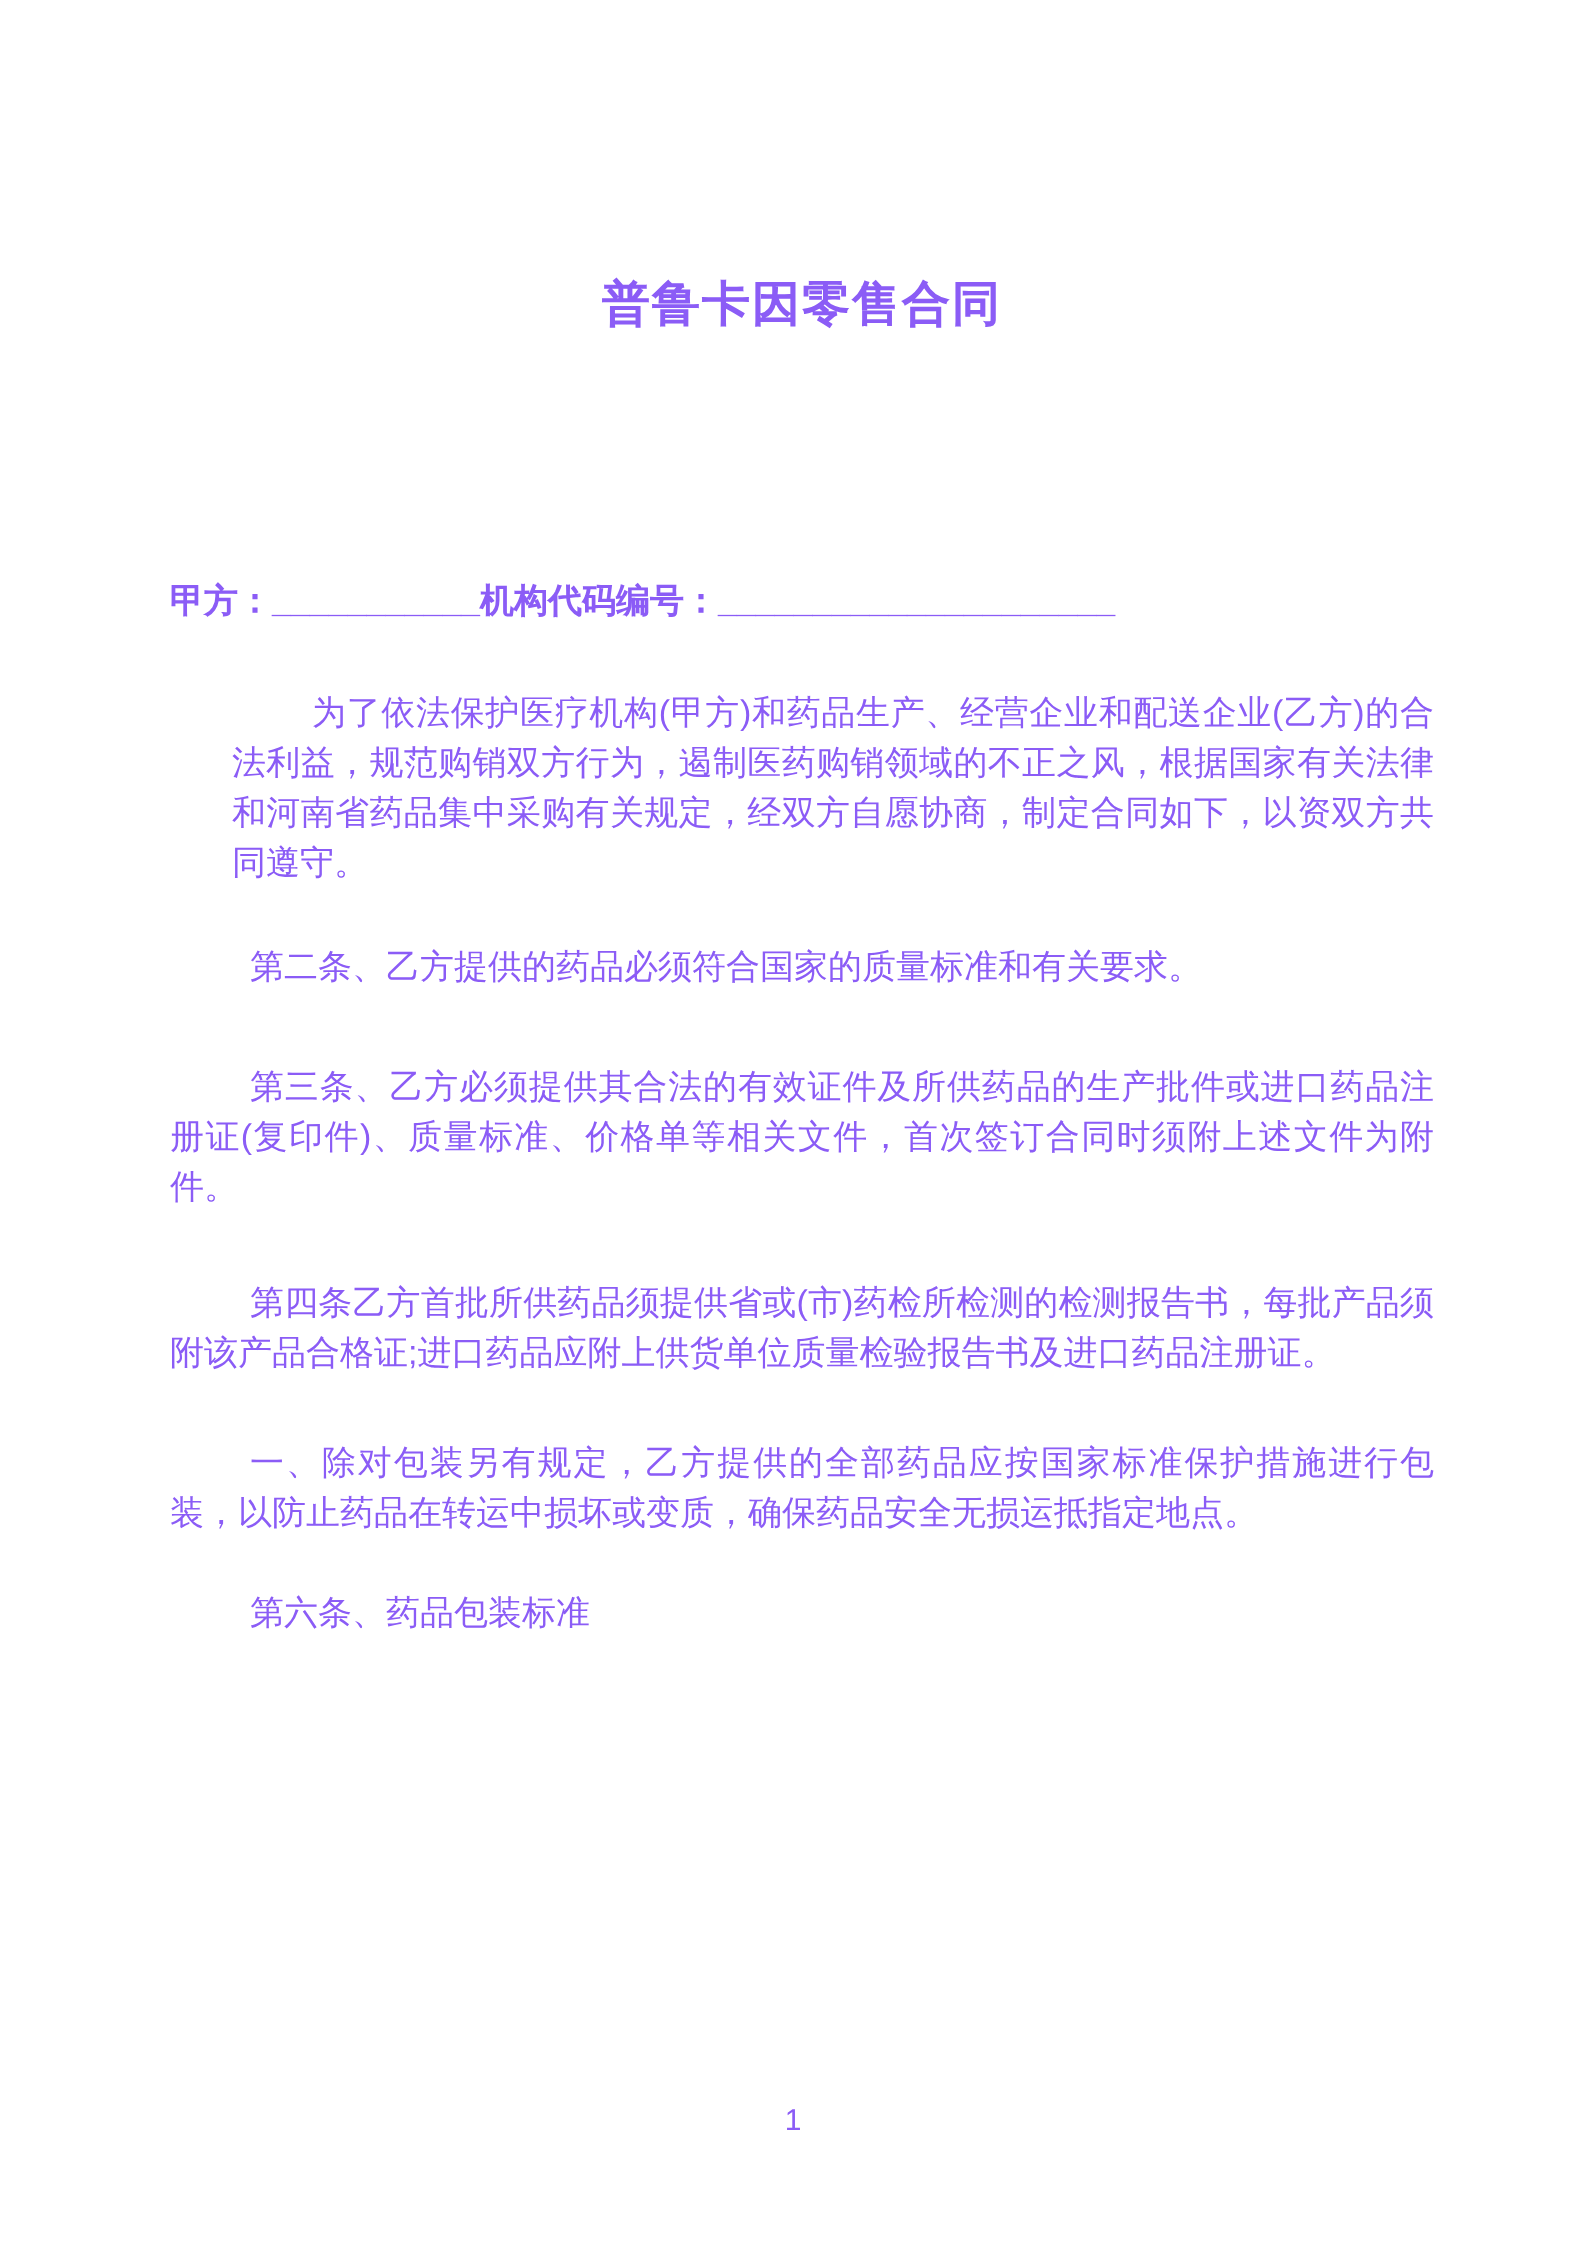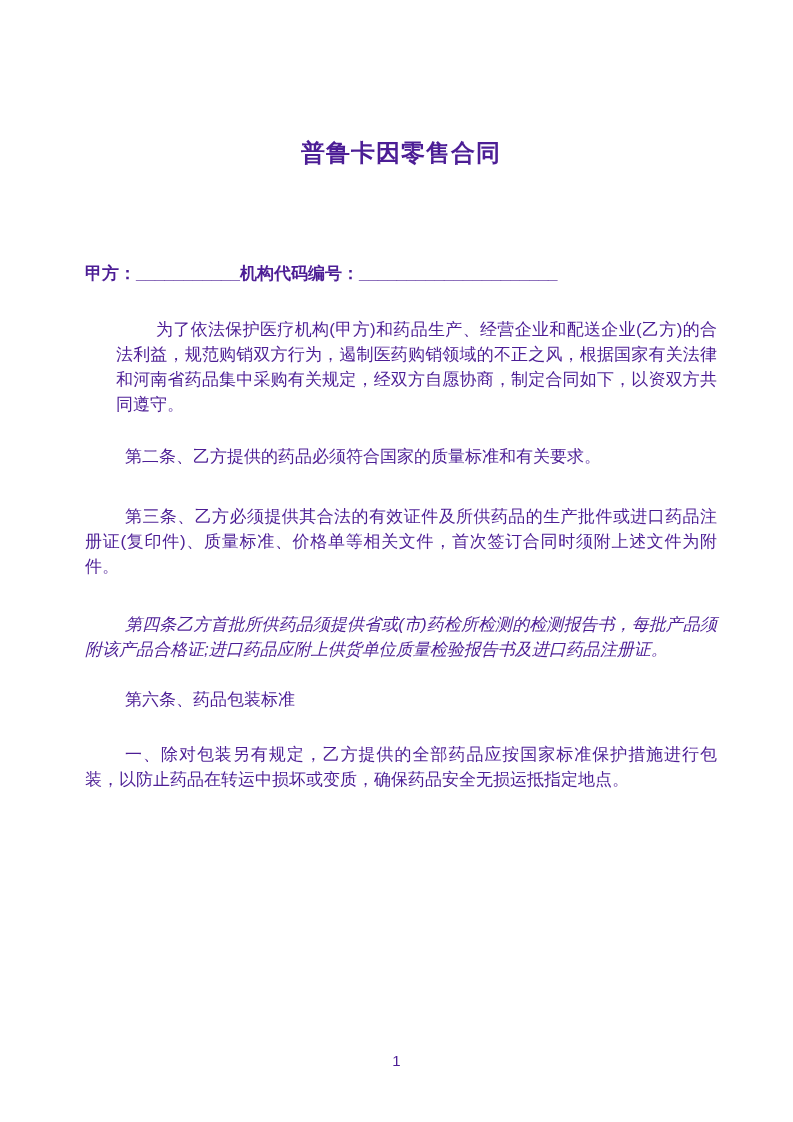--- a/index.html
+++ b/index.html
@@ -7,54 +7,54 @@
     padding: 0;
     background: #ffffff;
   }
   .page {
     position: relative;
     width: 793px;
     height: 1122px;
     box-sizing: border-box;
     padding: 0 76px 0 85px;
     background: #ffffff;
-    color: #4c1d95;
+    color: #8b5cf6;
     font-family: "Liberation Sans", "DejaVu Sans", sans-serif;
     font-size: 17px;
     line-height: 25px;
     overflow: hidden;
   }
   .title {
     margin: 138px 0 0 0;
     font-size: 24px;
     font-weight: bold;
     line-height: 30px;
     text-align: center;
     letter-spacing: 1px;
   }
   .party {
     font-weight: bold;
     white-space: nowrap;
   }
-  .party-a { margin-top: 93px; }
+  .party-a { margin-top: 120px; }
   .party-b { margin-top: 29px; }
   .blank {
     font-weight: bold;
     letter-spacing: 0;
   }
   .para {
     margin: 0;
     text-indent: 40px;
     text-align: justify;
   }
   .p0 { margin-top: 31px; margin-left: 31px; }
   .p1 { margin-top: 27px; }
   .p2 { margin-top: 27px; }
   .p3 { margin-top: 35px; }
-  .p4 { margin-top: 33px; font-style: italic; }
+  .p4 { margin-top: 33px; }
   .p5 { margin-top: 25px; }
   .p6 { margin-top: 30px; }
   .pagenum {
     position: absolute;
     left: 0;
     right: 0;
     top: 1051px;
     text-align: center;
     font-size: 15px;
     line-height: 20px;
@@ -72,19 +72,19 @@
 
   <p class="para p0">为了依法保护医疗机构(甲方)和药品生产、经营企业和配送企业(乙方)的合法利益，规范购销双方行为，遏制医药购销领域的不正之风，根据国家有关法律和河南省药品集中采购有关规定，经双方自愿协商，制定合同如下，以资双方共同遵守。</p>
 
 
   <p class="para p2">第二条、乙方提供的药品必须符合国家的质量标准和有关要求。</p>
 
   <p class="para p3">第三条、乙方必须提供其合法的有效证件及所供药品的生产批件或进口药品注册证(复印件)、质量标准、价格单等相关文件，首次签订合同时须附上述文件为附件。</p>
 
   <p class="para p4">第四条乙方首批所供药品须提供省或(市)药检所检测的检测报告书，每批产品须附该产品合格证;进口药品应附上供货单位质量检验报告书及进口药品注册证。</p>
 
+  <p class="para p6">一、除对包装另有规定，乙方提供的全部药品应按国家标准保护措施进行包装，以防止药品在转运中损坏或变质，确保药品安全无损运抵指定地点。</p>
+
   <p class="para p5">第六条、药品包装标准</p>
-
-  <p class="para p6">一、除对包装另有规定，乙方提供的全部药品应按国家标准保护措施进行包装，以防止药品在转运中损坏或变质，确保药品安全无损运抵指定地点。</p>
 
   <div class="pagenum">1</div>
 
 </div>
 
 </body></html>

